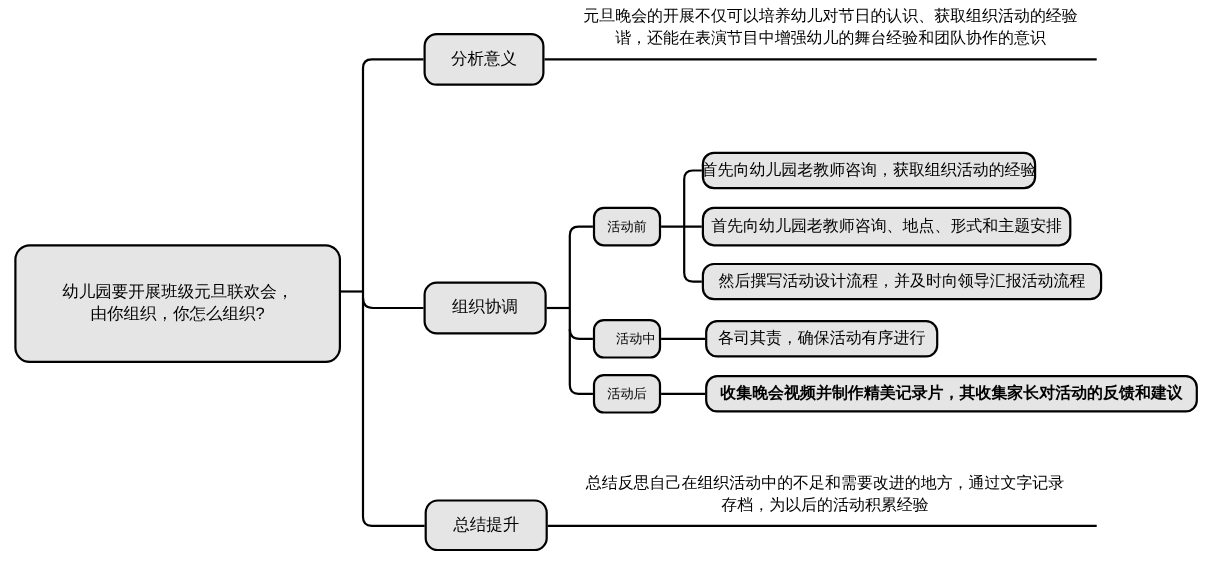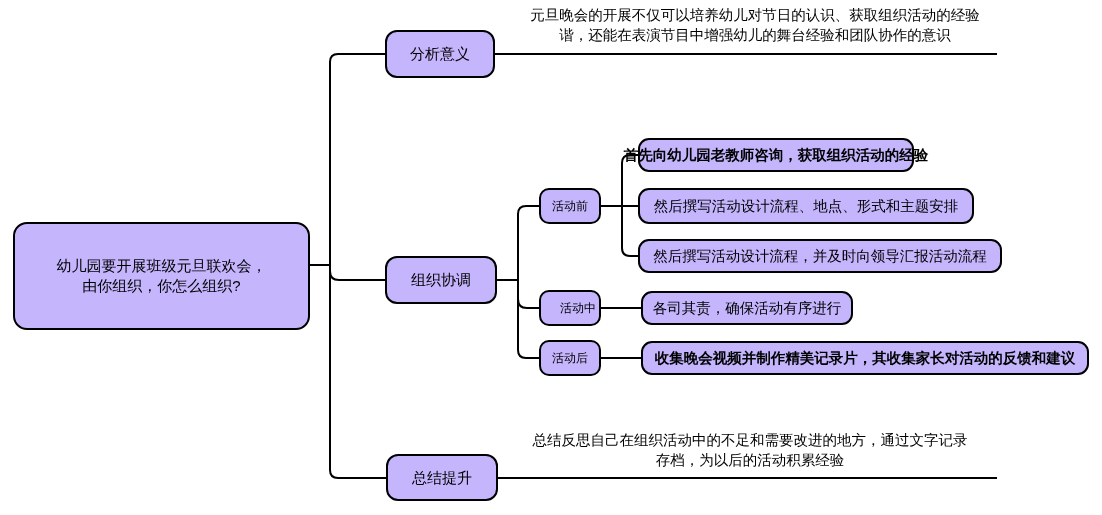--- a/index.html
+++ b/index.html
@@ -18,21 +18,21 @@
   }
   .connectors {
     position: absolute;
     left: 0;
     top: 0;
     pointer-events: none;
   }
   .node {
     position: absolute;
     box-sizing: border-box;
-    background: #c4b5fd;
+    background: #e5e5e5;
     border: 2px solid #000000;
     display: flex;
     align-items: center;
     justify-content: center;
     text-align: center;
     font-size: 15px;
     line-height: 20px;
     white-space: pre-line;
     z-index: 2;
   }
@@ -46,21 +46,21 @@
   .node-b3 { left: 386px; top: 454px; width: 112px; height: 47px; }
   .node-phase { border-radius: 10px; font-size: 12px; }
   .node-p1 { left: 539px; top: 188px; width: 62px; height: 36px; }
   .node-p2 { left: 539px; top: 290px; width: 62px; height: 36px; padding-left: 16px; }
   .node-p3 { left: 539px; top: 340px; width: 62px; height: 36px; }
   .node-leaf {
     border-radius: 11px;
     font-size: 14.5px;
     white-space: nowrap;
   }
-  .node-l1 { left: 638px; top: 138px; width: 276px; height: 34px; font-weight: bold; }
+  .node-l1 { left: 638px; top: 138px; width: 304px; height: 34px; }
   .node-l2 { left: 638px; top: 188px; width: 336px; height: 36px; }
   .node-l3 { left: 638px; top: 239px; width: 364px; height: 34px; }
   .node-l4 { left: 641px; top: 291px; width: 212px; height: 34px; }
   .node-l5 { left: 641px; top: 341px; width: 448px; height: 34px; font-weight: bold; }
   .note {
     position: absolute;
     width: 490px;
     text-align: center;
     font-size: 14.5px;
     line-height: 19.5px;
@@ -97,21 +97,21 @@
 
   <div class="note note-top">元旦晚会的开展不仅可以培养幼儿对节日的认识、获取组织活动的经验
 谐，还能在表演节目中增强幼儿的舞台经验和团队协作的意识</div>
 
   <div class="node node-branch node-b2">组织协调</div>
 
   <div class="node node-phase node-p1">活动前</div>
 
   <div class="node node-leaf node-l1">首先向幼儿园老教师咨询，获取组织活动的经验</div>
 
-  <div class="node node-leaf node-l2">然后撰写活动设计流程、地点、形式和主题安排</div>
+  <div class="node node-leaf node-l2">首先向幼儿园老教师咨询、地点、形式和主题安排</div>
 
   <div class="node node-leaf node-l3">然后撰写活动设计流程，并及时向领导汇报活动流程</div>
 
   <div class="node node-phase node-p2">活动中</div>
 
   <div class="node node-leaf node-l4">各司其责，确保活动有序进行</div>
 
   <div class="node node-phase node-p3">活动后</div>
 
   <div class="node node-leaf node-l5">收集晚会视频并制作精美记录片，其收集家长对活动的反馈和建议</div>

